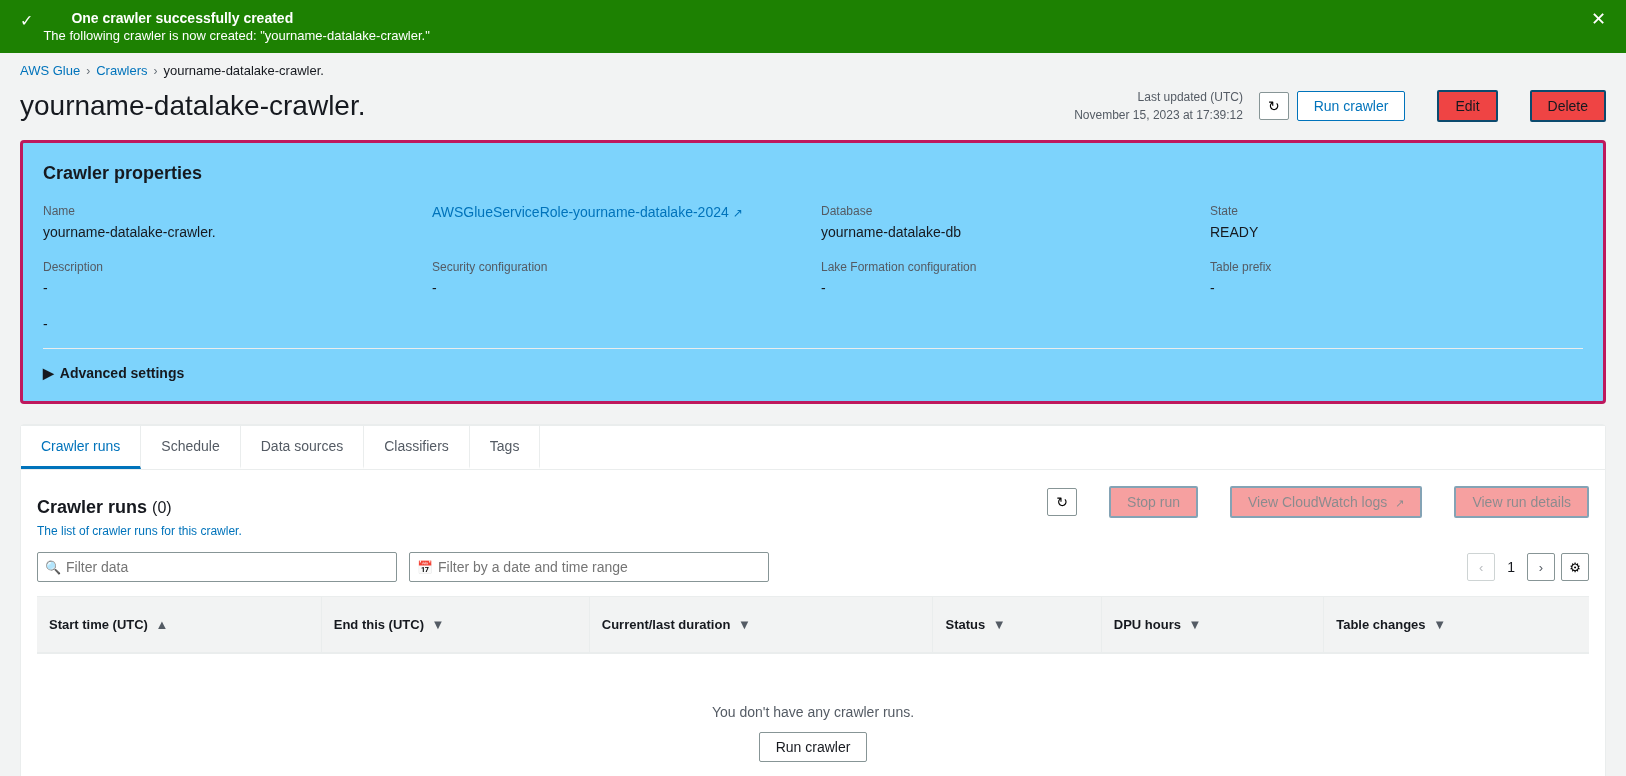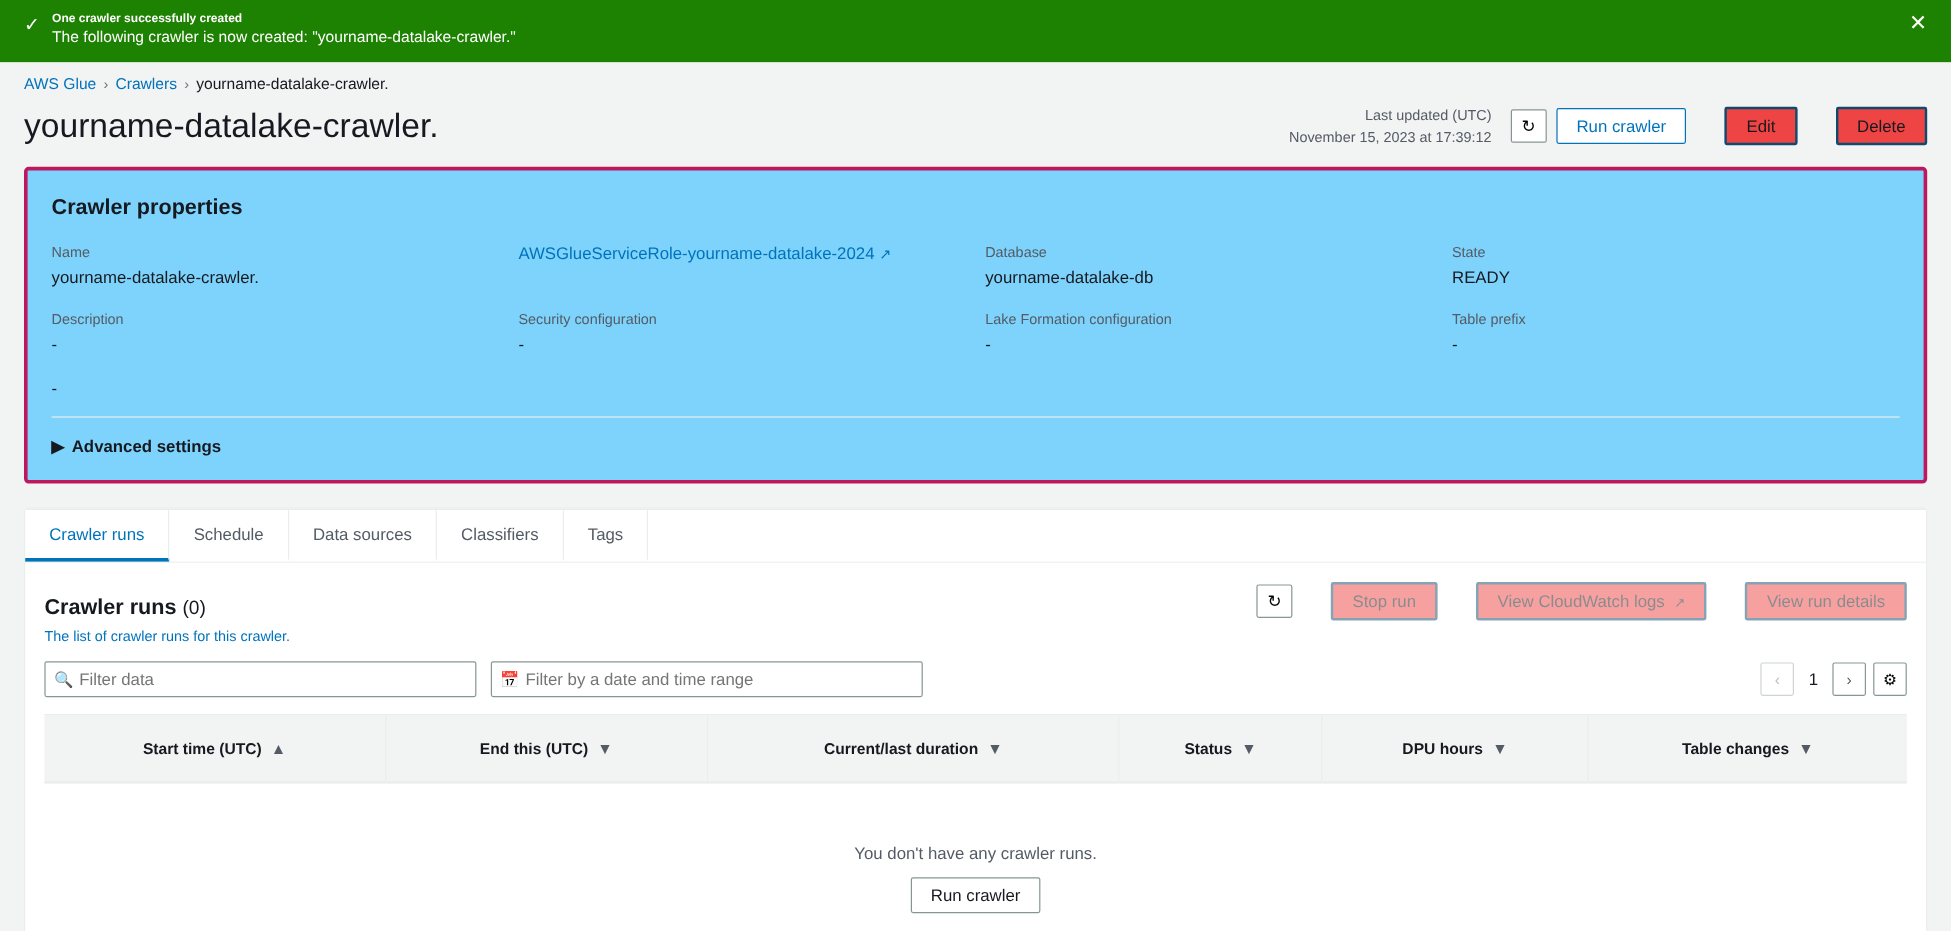--- a/index.html
+++ b/index.html
@@ -11,21 +11,21 @@
       color: #fff;
       padding: 10px 20px;
       display: flex;
       align-items: flex-start;
       justify-content: space-between;
       min-height: 52px;
     }
     .success-banner-content { display: flex; gap: 10px; align-items: flex-start; }
     .success-icon { font-size: 16px; margin-top: 1px; }
     .success-text { display: flex; flex-direction: column; gap: 2px; }
-    .success-title { font-weight: 700; font-size: 10px; }
+    .success-title { font-weight: 700; font-size: 14px; margin-left: 28px; }
     .success-subtitle { font-size: 13px; }
     .close-btn { background: none; border: none; color: #fff; cursor: pointer; font-size: 18px; padding: 0; line-height: 1; }
 
     
     .breadcrumb {
       padding: 10px 20px 6px;
       font-size: 13px;
       display: flex;
       align-items: center;
       gap: 6px;
@@ -238,21 +238,21 @@
       display: flex;
       align-items: center;
       justify-content: center;
       cursor: pointer;
       font-size: 13px;
     }
 
     
     .data-table { width: 100%; border-collapse: collapse; }
     .data-table th {
-      text-align: center;
+      text-align: left;
       font-size: 13px;
       font-weight: 700;
       color: #16191f;
       padding: 20px 12px;
       border-top: 1px solid #eaeded;
       border-bottom: 2px solid #eaeded;
       background: #f2f3f3;
     }
     .data-table th .sort-icon { margin-left: 4px; color: #545b64; }
     .col-sep { border-left: 1px solid #eaeded; }

